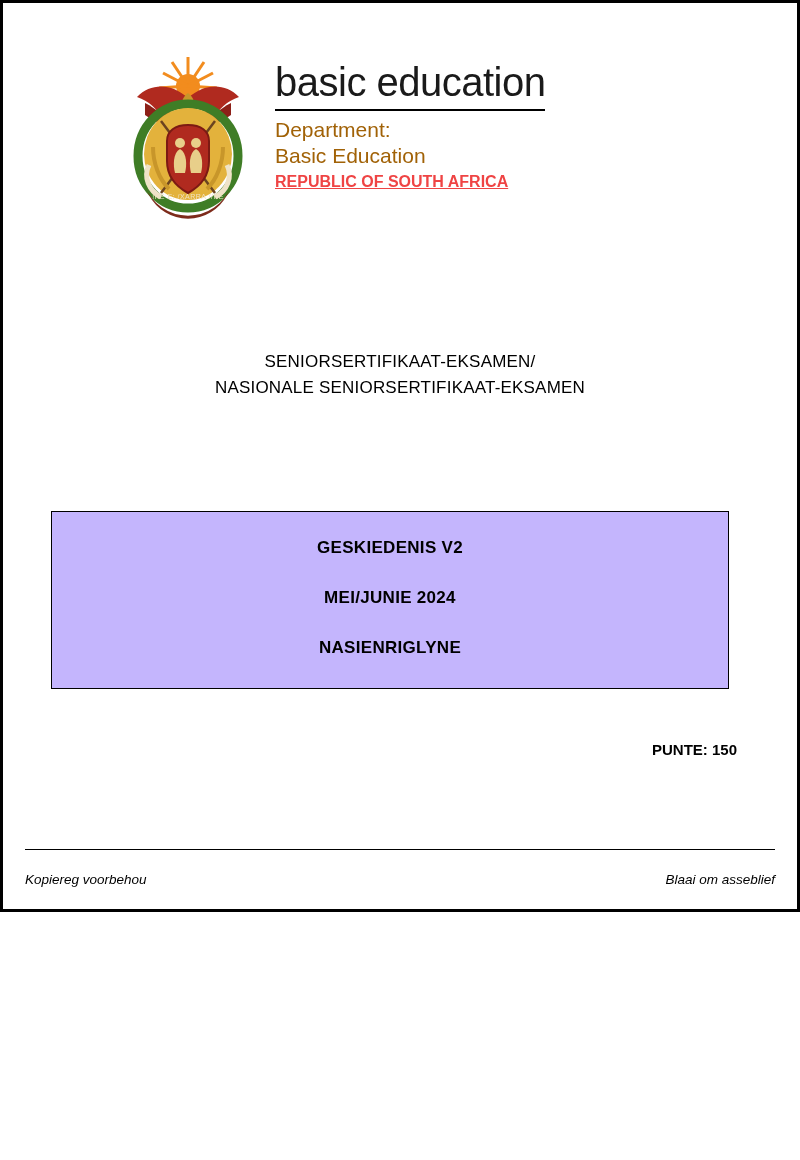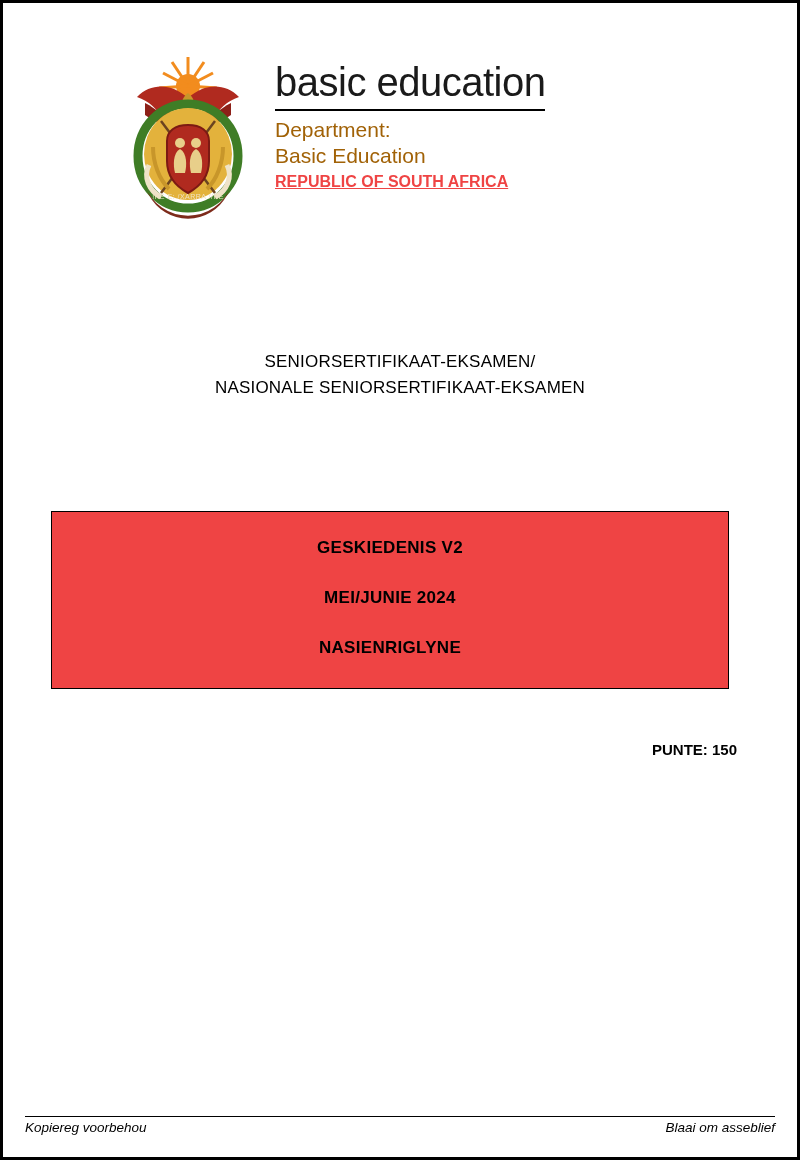--- a/index.html
+++ b/index.html
@@ -7,21 +7,21 @@
     padding: 0;
     background: #ffffff;
   }
   body {
     font-family: "Liberation Sans", sans-serif;
     color: #000000;
   }
   .page {
     position: relative;
     width: 800px;
-    height: 1160px;
+    height: 912px;
     margin: 0 auto;
     background: #ffffff;
     box-sizing: border-box;
     border: 3px solid #000000;
     overflow: hidden;
   }
 
   
   .header {
     display: flex;
@@ -76,21 +76,21 @@
     margin-top: 126px;
     letter-spacing: 0.2px;
   }
 
   
   .info-box {
     position: absolute;
     left: 48px;
     right: 68px;
     top: 508px;
-    background: #ef4444;
+    background: #c4b5fd;
     border: 1px solid #000000;
     text-align: center;
     padding: 26px 0 30px 0;
   }
   .info-box .row {
     font-weight: bold;
     font-size: 17px;
     letter-spacing: 0.3px;
     margin: 0 0 30px 0;
   }
@@ -116,21 +116,21 @@
     font-size: 14.5px;
   }
 
   
   .footer {
     position: absolute;
     left: 22px;
     right: 22px;
     bottom: 22px;
     border-top: 1.5px solid #000;
-    padding-top: 3px;
+    padding-top: 22px;
     display: flex;
     justify-content: space-between;
     font-style: italic;
     font-size: 13.5px;
   }
 </style>
 </head>
 <body>
 
 <div class="page">

